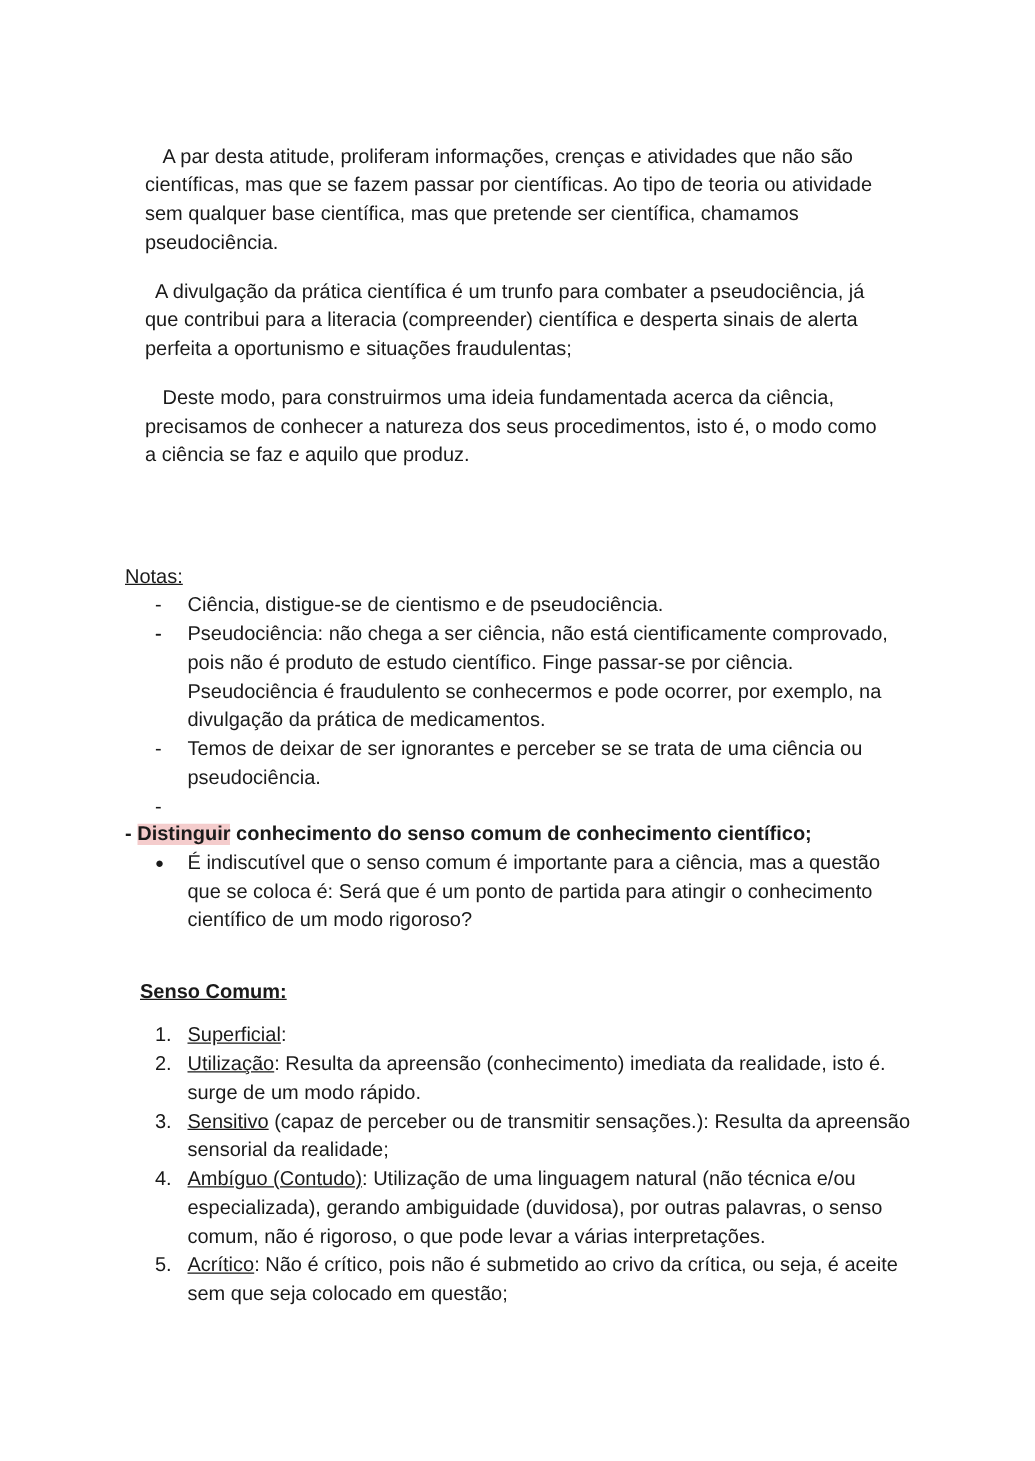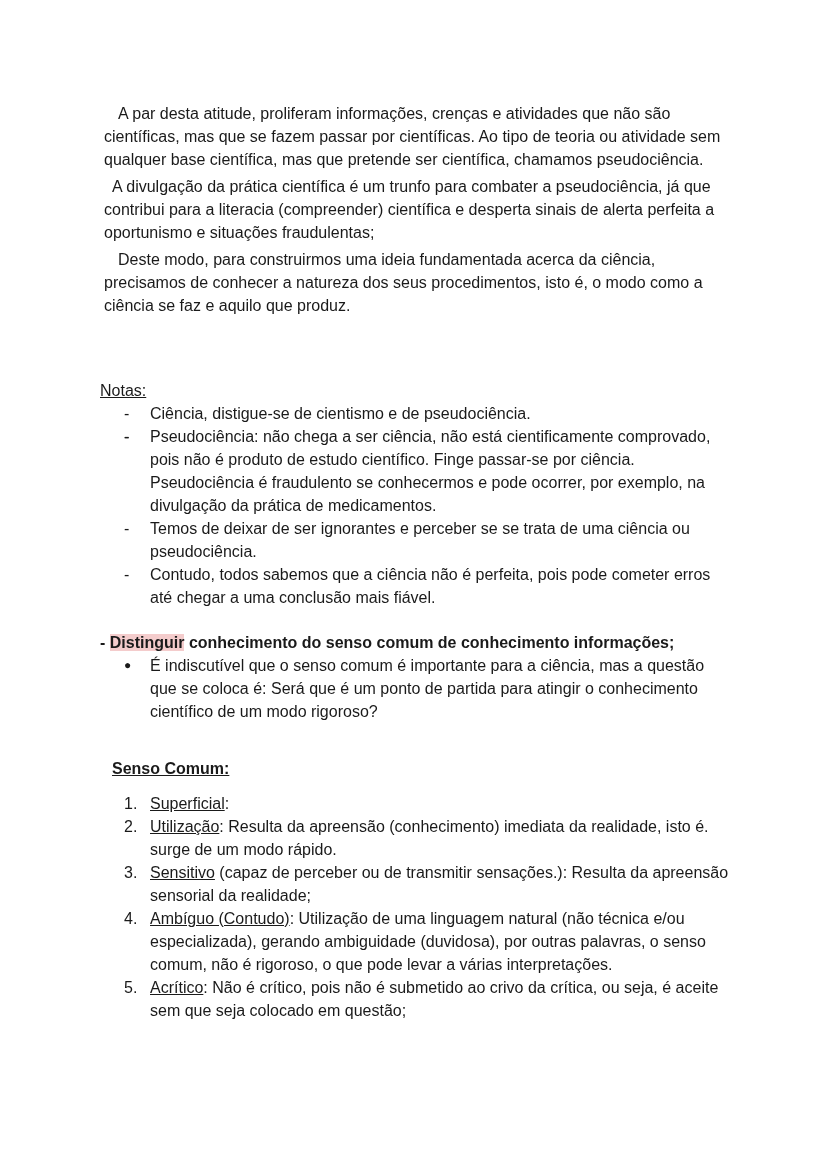--- a/index.html
+++ b/index.html
@@ -3,21 +3,21 @@
   <meta charset="utf-8">
   <style>
     html, body { margin: 0; padding: 0; background: #ffffff; }
     body {
       width: 828px; height: 1169px; position: relative; overflow: hidden;
       font-family: "Liberation Sans", sans-serif;
       color: #1a1a1a;
       font-size: 16px;
     }
     .page { position: absolute; left: 100px; top: 98px; width: 630px; }
-    p.para { margin: 4px; line-height: 23px; }
+    p.para { margin: 16px; line-height: 23px; }
     .indent1 { text-indent: 14px; }
     .indent2 { text-indent: 8px; }
     .gap-large { height: 58px; }
     .gap-med { height: 22px; }
     .heading-u { text-decoration: underline; line-height: 23px; margin: 0; }
     .heading-bu { text-decoration: underline; font-weight: bold; line-height: 23px; margin: 12px; }
     ul.dash { list-style: none; margin: 0; padding: 0; }
     ul.dash li { position: relative; padding-left: 50px; line-height: 23px; }
     ul.dash li .marker { position: absolute; left: 24px; top: 0; }
     ul.bullet { list-style: none; margin: 0; padding: 0; }
@@ -40,26 +40,26 @@
   <p class="para indent1">Deste modo, para construirmos uma ideia fundamentada acerca da ciência, precisamos de conhecer a natureza dos seus procedimentos, isto é, o modo como a ciência se faz e aquilo que produz.</p>
 
   <div class="gap-large"></div>
 
   <p class="heading-u">Notas:</p>
   <ul class="dash">
     <li><span class="marker">-</span><span>Ciência, distigue-se de cientismo e de pseudociência.</span></li>
     <li><span class="marker">-</span></li>
     <li><span class="marker">-</span><span>Pseudociência: não chega a ser ciência, não está cientificamente comprovado, pois não é produto de estudo científico. Finge passar-se por ciência. Pseudociência é fraudulento se conhecermos e pode ocorrer, por exemplo, na divulgação da prática de medicamentos.</span></li>
     <li><span class="marker">-</span><span>Temos de deixar de ser ignorantes e perceber se se trata de uma ciência ou pseudociência.</span></li>
-    <li><span class="marker">-</span><span>Contudo, todos sabemos que a ciência não é perfeita, pois pode cometer erros até chegar a uma conclusão mais fiável.</span></li>
+    <li><span class="marker">-</span></li>
   </ul>
 
   <div class="gap-med"></div>
 
-  <p class="section-head"><span>- </span><span class="hl">Distinguir</span><span> conhecimento do senso comum de conhecimento informações;</span></p>
+  <p class="section-head"><span>- </span><span class="hl">Distinguir</span><span> conhecimento do senso comum de conhecimento científico;</span></p>
   <ul class="bullet">
     <li><span class="marker">●</span><span>É indiscutível que o senso comum é importante para a ciência, mas a questão que se coloca é: Será que é um ponto de partida para atingir o conhecimento científico de um modo rigoroso?</span></li>
   </ul>
 
   <div class="gap-med"></div>
 
   <p class="heading-bu">Senso Comum:</p>
   <ol class="num">
     <li>
       <span class="marker">1.</span><span class="u">Superficial</span><span>:</span><br>

